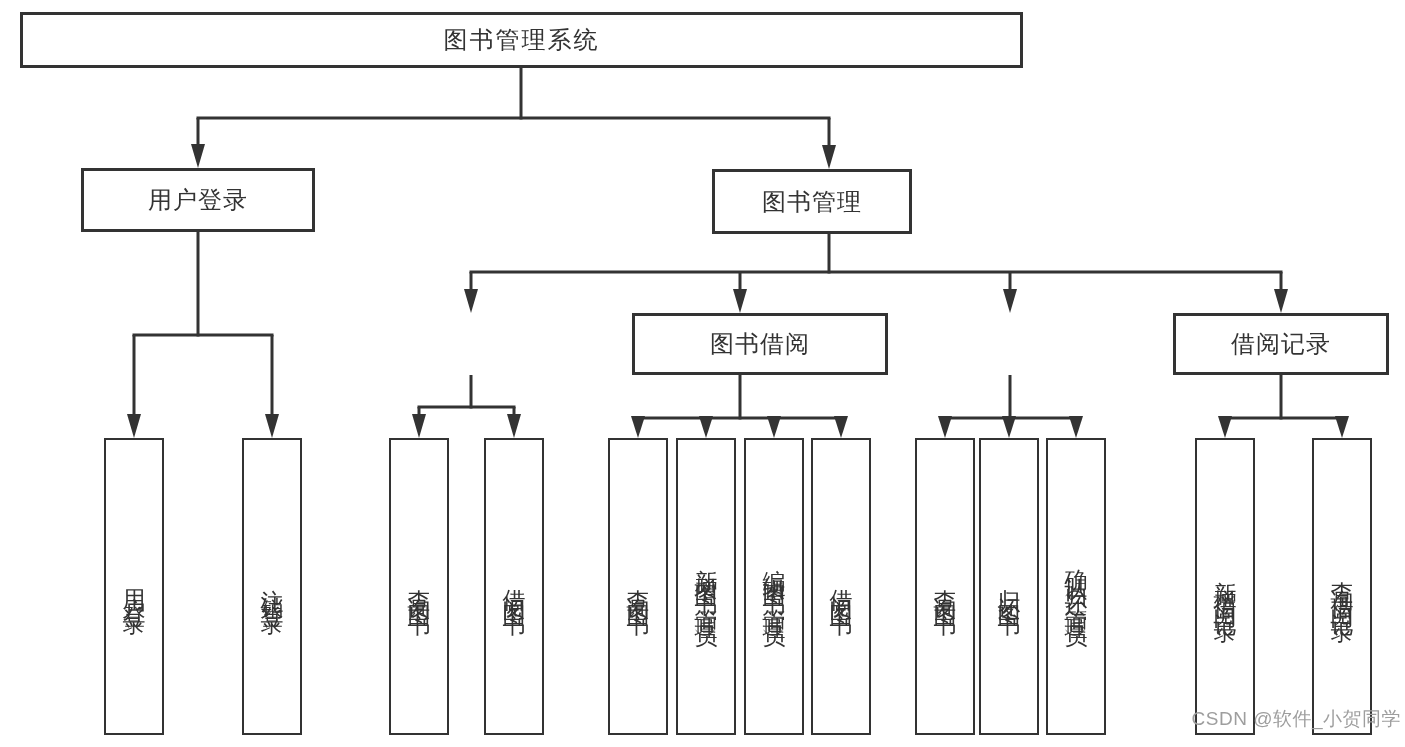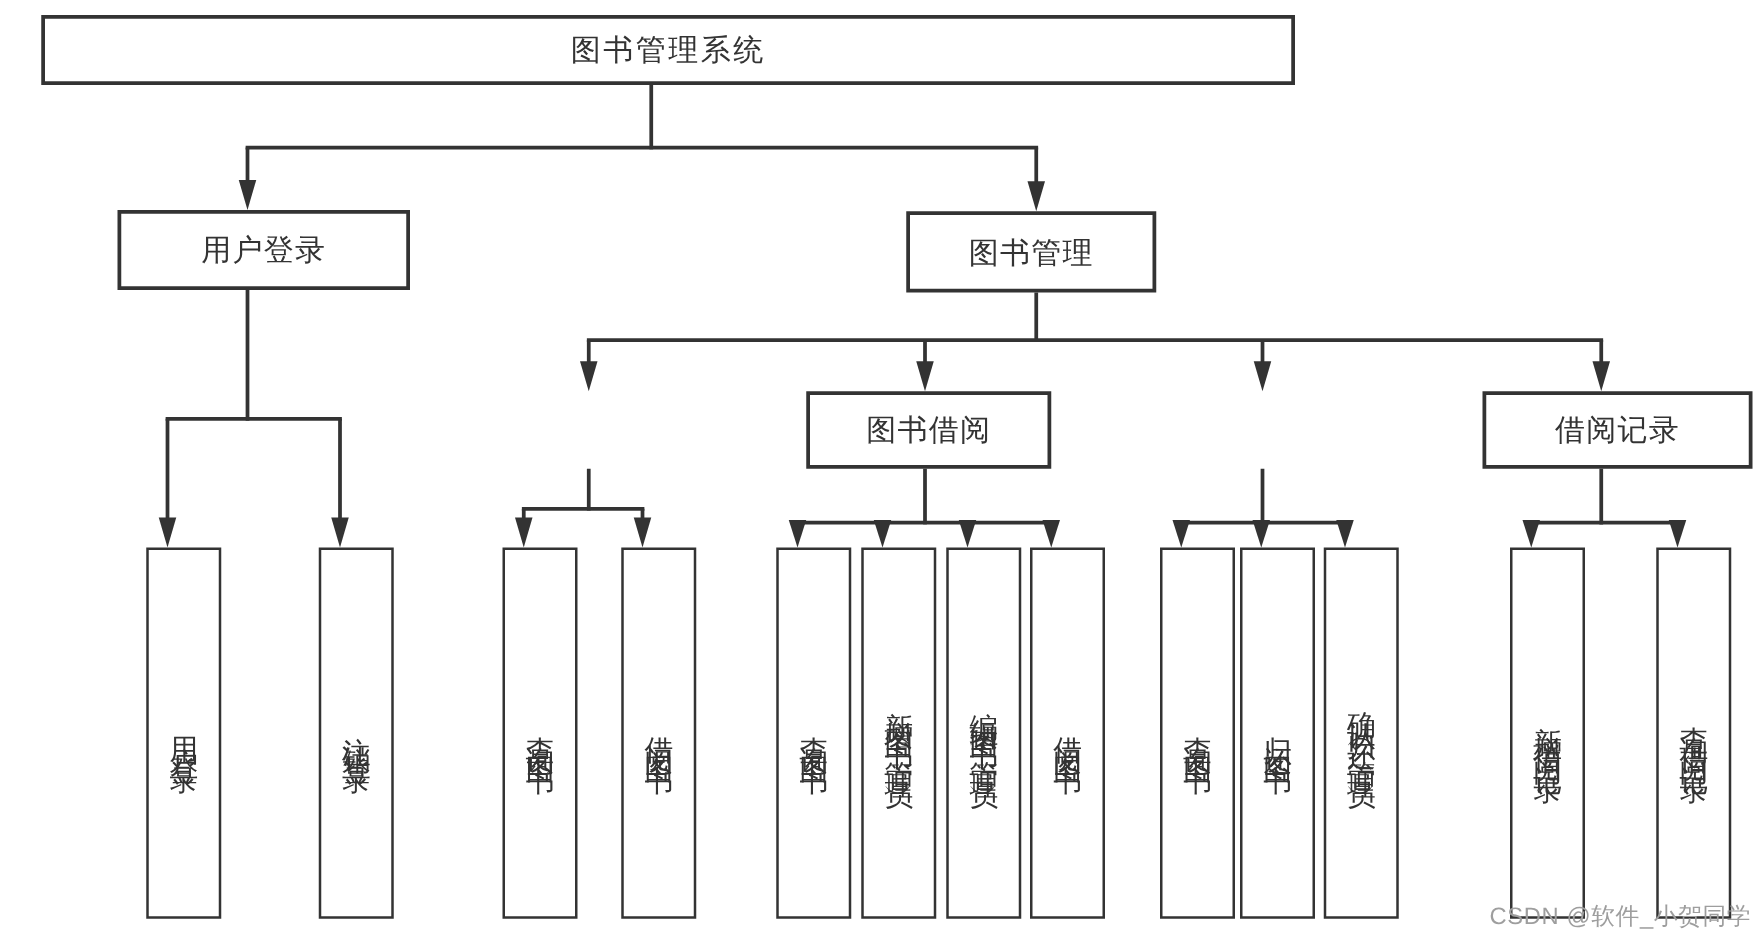--- a/index.html
+++ b/index.html
@@ -15,41 +15,40 @@
     box-sizing:border-box;
     background:#ffffff;
     border:3px solid #333333;
     display:flex;
     align-items:center;
     justify-content:center;
     color:#333333;
     font-size:24px;
     letter-spacing:1px;
     z-index:1;
-    margin-left:13px;
   }
   .root-box{letter-spacing:2px;}
   .leaf{border-width:2.5px;}
   .vtext{
     writing-mode:vertical-rl;
     text-orientation:mixed;
     font-size:23px;
     letter-spacing:8px;
     line-height:1;
     color:#333333;
   }
   #wires{
     position:absolute;left:0;top:0;
     z-index:2;
     pointer-events:none;
   }
   .watermark{
     position:absolute;
     right:4px;
-    bottom:1px;
+    bottom:15px;
     z-index:3;
     font-size:19px;
     color:#9e9e9e;
     letter-spacing:0.5px;
     white-space:nowrap;
   }
 </style>
 </head>
 <body>
 
@@ -59,21 +58,21 @@
     <span>图书管理系统</span>
   </div>
 
   <div class="box" style="left:81px;top:168px;width:234px;height:64px">
     <span>用户登录</span>
   </div>
   <div class="box" style="left:712px;top:169px;width:200px;height:65px">
     <span>图书管理</span>
   </div>
 
-  <div class="box" style="left:632px;top:313px;width:196px;height:62px">
+  <div class="box" style="left:632px;top:313px;width:256px;height:62px">
     <span>图书借阅</span>
   </div>
   <div class="box" style="left:1173px;top:313px;width:216px;height:62px">
     <span>借阅记录</span>
   </div>
 
   <div class="box leaf" style="left:104px;top:438px;width:60px;height:297px">
     <span class="vtext">用户登录</span>
   </div>
   <div class="box leaf" style="left:242px;top:438px;width:60px;height:297px">

